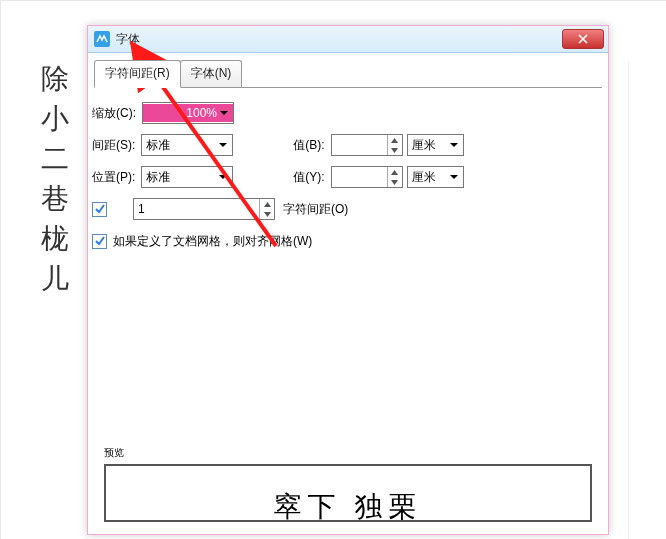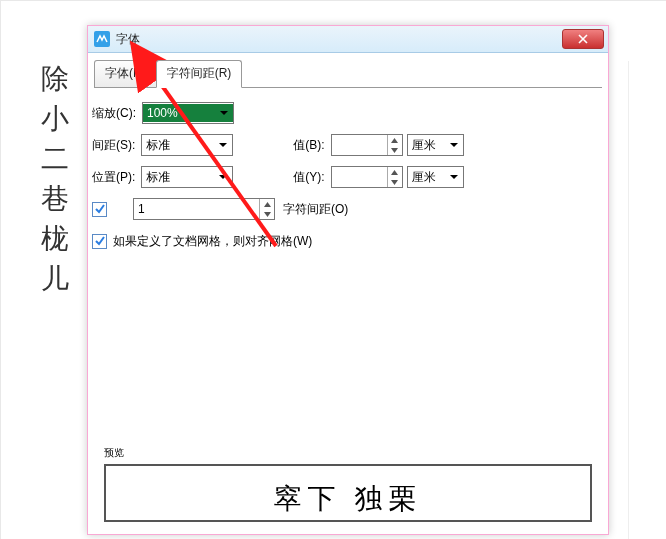--- a/index.html
+++ b/index.html
@@ -24,33 +24,33 @@
   .tab.active{background:#fff;z-index:2;border-bottom:1px solid #fff;margin-bottom:-1px;}
   .tab-underline{border-top:1px solid #999;margin:0 6px;}
   .body{padding:14px 4px;}
   .row{display:flex;align-items:center;margin-bottom:10px;min-height:22px;}
   .lbl{white-space:nowrap;margin-right:6px;}
   .combo{position:relative;display:inline-flex;align-items:center;width:90px;height:20px;
     border:1px solid #777;background:#fff;}
   .combo input{border:none;outline:none;width:100%;height:18px;padding:0 16px 0 4px;font-size:12px;box-sizing:border-box;}
   .combo .dd{position:absolute;right:2px;top:2px;width:14px;height:16px;display:flex;align-items:center;justify-content:center;}
   .combo .dd svg{width:8px;height:8px;}
-  .sel-hi input{background:#15803d;color:#fff;}
+  .sel-hi input{background:#ec4899;color:#fff;text-align:right;}
   .spin{position:relative;display:inline-flex;align-items:center;width:70px;height:20px;border:1px solid #777;background:#fff;}
   .spin input{border:none;outline:none;width:100%;height:18px;padding:0 14px 0 4px;font-size:12px;box-sizing:border-box;}
   .spin .sp{position:absolute;right:0;top:0;width:14px;height:20px;border-left:1px solid #aaa;}
   .spin .sp div{height:10px;display:flex;align-items:center;justify-content:center;}
   .spin .sp svg{width:7px;height:5px;}
   .gap{display:inline-block;width:60px;}
   .chk{width:13px;height:13px;border:1px solid #5a8ac6;background:#fff;display:inline-flex;align-items:center;justify-content:center;margin-right:6px;}
   .chk svg{width:10px;height:10px;}
   .unit{margin-left:4px;}
   .preview-area{position:absolute;left:16px;right:16px;top:420px;}
   .preview-lbl{font-size:10px;margin-bottom:4px;}
-  .preview-box{border:2px solid #555;height:54px;background:#fff;display:flex;align-items:flex-start;justify-content:center;
+  .preview-box{border:2px solid #555;height:54px;background:#fff;display:flex;align-items:center;justify-content:center;
     font-family:"SimSun",serif;font-size:28px;padding-bottom:0;overflow:hidden;}
   
   .anno{position:absolute;left:0;top:0;pointer-events:none;}
 </style>
 </head>
 <body>
 
 <div class="stage">
   <div class="doc-bg">
     <div>除</div>
@@ -71,22 +71,22 @@
       </span>
       <span class="title-text">字体</span>
       <div class="close-btn">
         <svg viewBox="0 0 10 10">
             <path d="M1 1 L9 9 M9 1 L1 9" stroke="#fff" stroke-width="1.6"></path>
           </svg>
       </div>
     </div>
 
     <div class="tabs">
+      <div class="tab active"><span>字符间距(R)</span></div>
       <div class="tab"><span>字体(N)</span></div>
-      <div class="tab active"><span>字符间距(R)</span></div>
     </div>
     <div class="tab-underline"></div>
 
     <div class="body">
 
       <div class="row">
         <span class="lbl">缩放(C):</span>
         <span class="combo sel-hi">
           <input value="100%" style="">
           <span class="dd">

